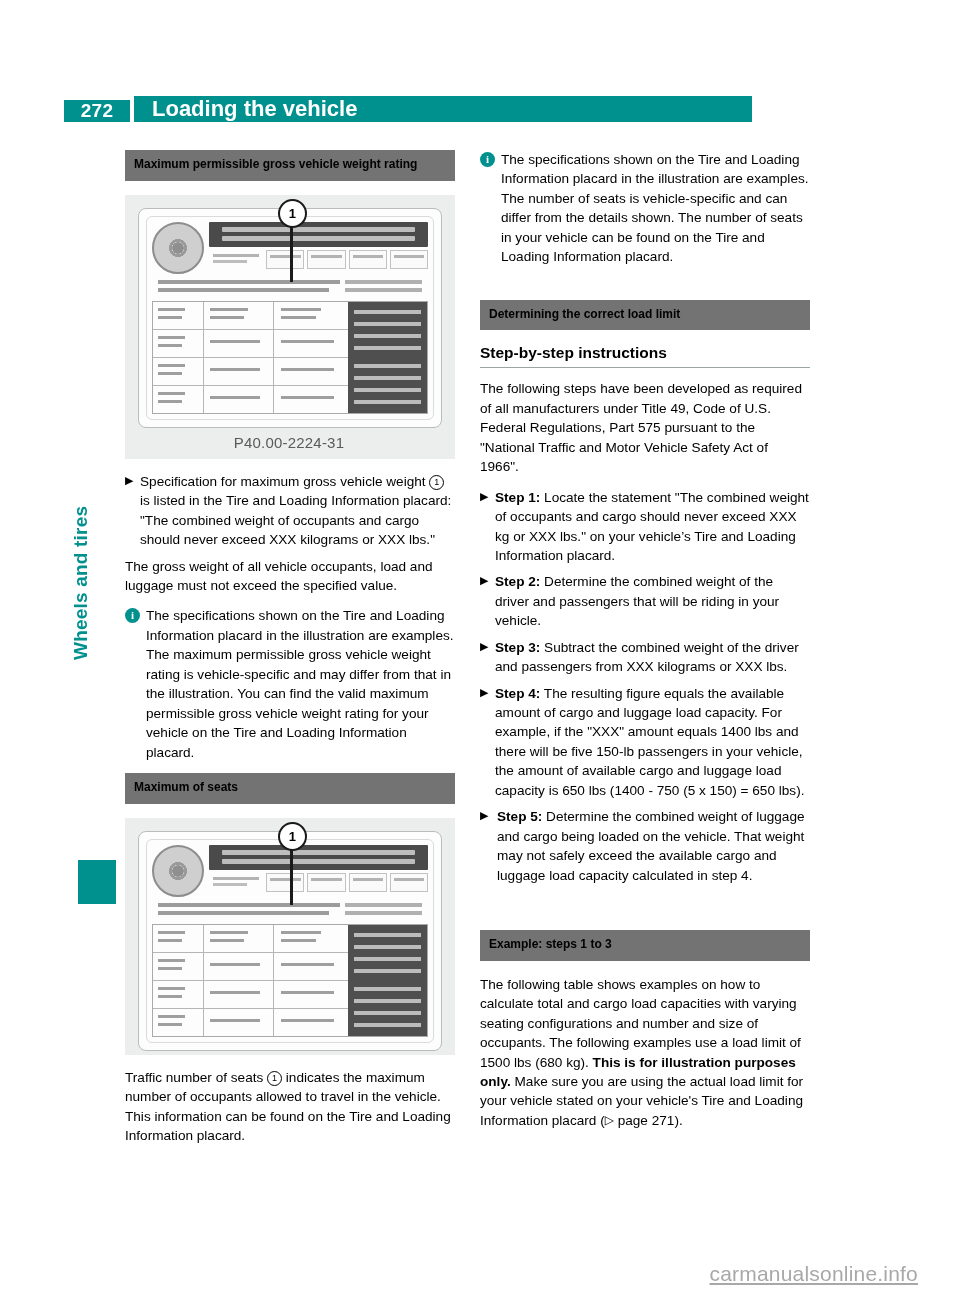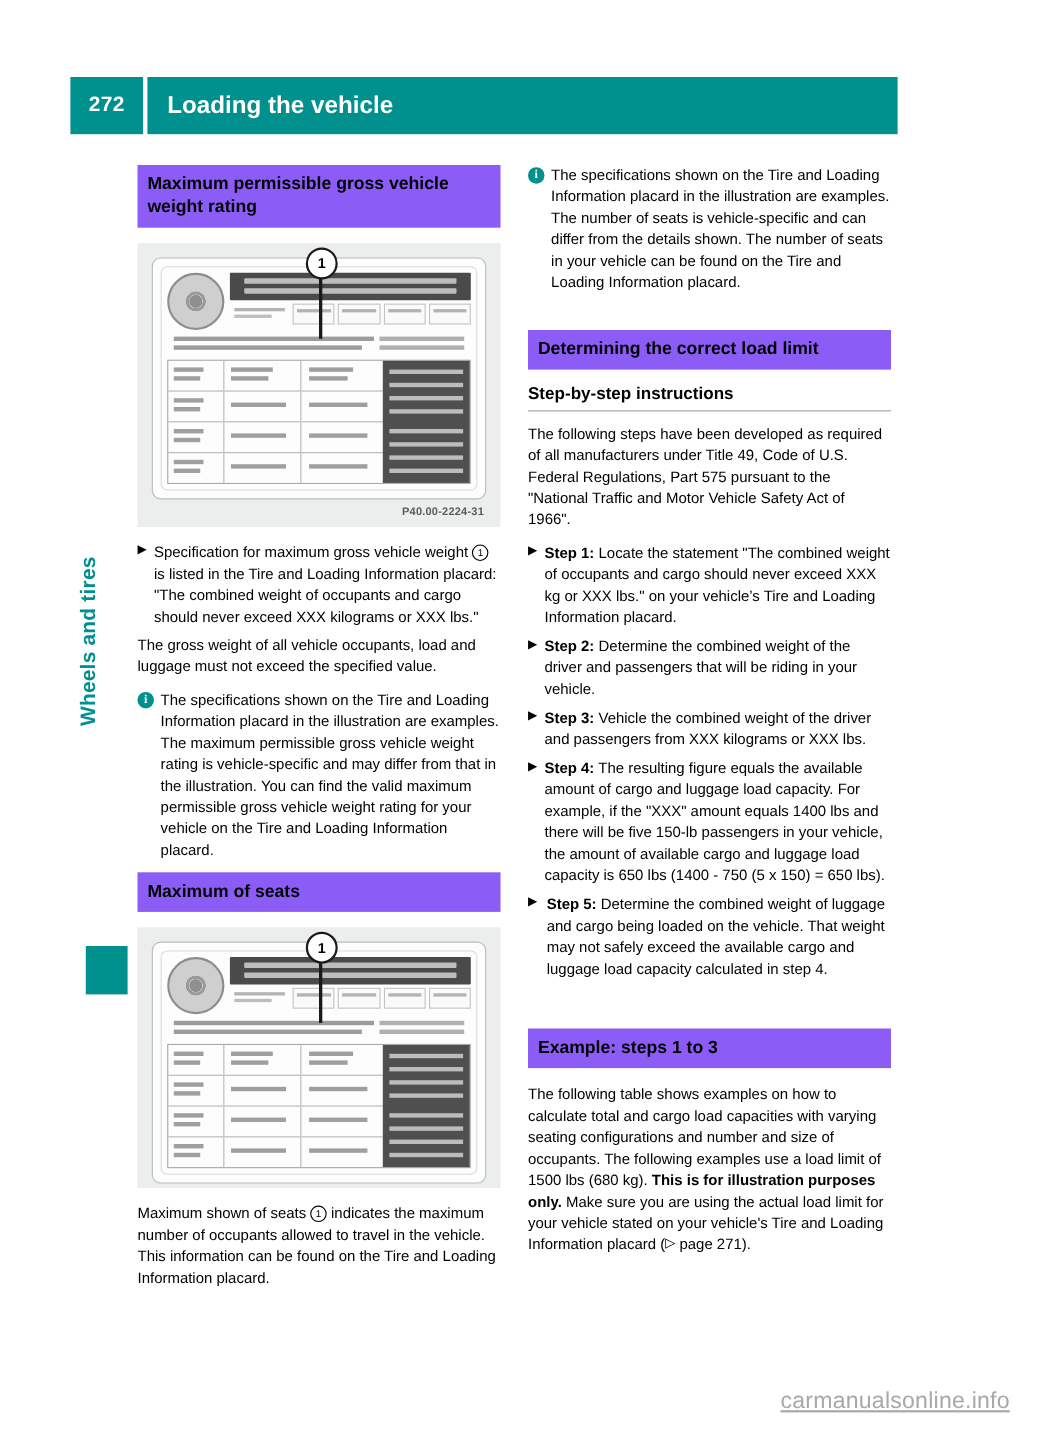--- a/index.html
+++ b/index.html
@@ -7,21 +7,21 @@
     width:960px;height:1302px;
     background:#ffffff;
     font-family:"Liberation Sans","DejaVu Sans",sans-serif;
     color:#000;
     overflow:hidden;
     position:relative;
   }
   .page{position:absolute;left:0;top:0;width:960px;height:1302px;}
 
   
-  .hdr{position:absolute;left:64px;top:70px;width:752px;height:52px;display:flex;}
+  .hdr{position:absolute;left:64px;top:70px;width:688px;height:52px;display:flex;align-items:flex-end;}
   .hdr-num{
     width:66px;background:#00918f;color:#fff;
     display:flex;align-items:center;justify-content:center;
     font-size:19px;font-weight:bold;letter-spacing:.3px;
   }
   .hdr-gap{width:4px;background:#ffffff;}
   .hdr-title{
     flex:1;background:#00918f;color:#fff;
     display:flex;align-items:center;
     padding-left:18px;font-size:22px;font-weight:bold;
@@ -38,21 +38,21 @@
   }
   .side-square{position:absolute;left:78px;top:860px;width:38px;height:44px;background:#00918f;}
 
   
   .col{position:absolute;top:150px;width:330px;}
   .col-left{left:125px;}
   .col-right{left:480px;}
 
   
   .h-band{
-    background:#8b5cf6;color:#000;font-weight:bold;font-size:16px;
+    background:#737373;color:#000;font-weight:bold;font-size:12px;
     padding:7px 9px 8px 9px;line-height:1.32;margin:0 0 14px 0;
   }
   .h-sub{
     font-weight:bold;font-size:15.5px;margin:0 0 4px 0;padding:0 0 5px 0;
     border-bottom:1.5px solid #9aa6a4;
   }
   .h-sub-wrap{margin:0 0 11px 0;}
 
   
   p.body{font-size:13.6px;line-height:1.43;margin:0 0 11px 0;}
@@ -148,21 +148,21 @@
   }
   .callout{
     position:absolute;left:46%;top:-10px;width:25px;height:25px;border-radius:50%;
     background:#fff;border:2px solid #1a1a1a;
     display:flex;align-items:center;justify-content:center;
     font-size:13px;font-weight:bold;z-index:5;
   }
   .callout-line{
     position:absolute;left:50%;top:15px;width:3px;height:58px;background:#1a1a1a;z-index:4;
   }
-  .fig-cap{text-align:right;font-size:10px;color:#5a5a5a;font-weight:bold;padding:6px 2px 4px 0;letter-spacing:.2px;}
+  .fig-cap{text-align:center;font-size:15px;color:#5a5a5a;font-weight:normal;padding:6px 2px 4px 0;letter-spacing:.2px;}
 
   
   .wm{
     position:absolute;right:42px;bottom:16px;
     color:#a8a8a8;font-size:21px;letter-spacing:.2px;text-decoration:underline;
   }
 </style>
 </head>
 <body>
 
@@ -399,21 +399,21 @@
               <div class="n" style="top:62px"></div>
                 <div class="n" style="top:74px"></div>
               <div class="n" style="top:86px"></div>
                 <div class="n" style="top:98px"></div>
             </div>
           </div>
         </div>
       </div>
     </div>
 
-    <p class="body"><span>Maximum shown of seats </span><span class="circ">1</span><span> indicates the maximum number of occupants allowed to travel in the vehicle. This information can be found on the Tire and Loading Information placard.</span></p>
+    <p class="body"><span>Traffic number of seats </span><span class="circ">1</span><span> indicates the maximum number of occupants allowed to travel in the vehicle. This information can be found on the Tire and Loading Information placard.</span></p>
 
   </div>
 
   <div class="col col-right">
 
     <div class="note">
       <span class="i-ico">i</span><span>The specifications shown on the Tire and Loading Information placard in the illustration are examples. The number of seats is vehicle-specific and can differ from the details shown. The number of seats in your vehicle can be found on the Tire and Loading Information placard.</span>
     </div>
 
     <div style="height:22px"></div>
@@ -426,21 +426,21 @@
 
     <p class="body">The following steps have been developed as required of all manufacturers under Title 49, Code of U.S. Federal Regulations, Part 575 pursuant to the "National Traffic and Motor Vehicle Safety Act of 1966".</p>
 
     <div class="bul">
       <span class="tri">▶</span><b>Step 1:</b><span> Locate the statement "The combined weight of occupants and cargo should never exceed XXX kg or XXX lbs." on your vehicle’s Tire and Loading Information placard.</span>
     </div>
     <div class="bul">
       <span class="tri">▶</span><b>Step 2:</b><span> Determine the combined weight of the driver and passengers that will be riding in your vehicle.</span>
     </div>
     <div class="bul">
-      <span class="tri">▶</span><b>Step 3:</b><span> Vehicle the combined weight of the driver and passengers from XXX kilograms or XXX lbs.</span>
+      <span class="tri">▶</span><b>Step 3:</b><span> Subtract the combined weight of the driver and passengers from XXX kilograms or XXX lbs.</span>
     </div>
     <div class="bul">
       <span class="tri">▶</span><b>Step 4:</b><span> The resulting figure equals the available amount of cargo and luggage load capacity. For example, if the "XXX" amount equals 1400 lbs and there will be five 150-lb passengers in your vehicle, the amount of available cargo and luggage load capacity is 650 lbs (1400 - 750 (5 x 150) = 650 lbs).</span>
     </div>
     <div class="bul bul-step">
       <span class="tri">▶</span><b>Step 5:</b><span> Determine the combined weight of luggage and cargo being loaded on the vehicle. That weight may not safely exceed the available cargo and luggage load capacity calculated in step 4.</span>
     </div>
 
     <div style="height:38px"></div>
 

